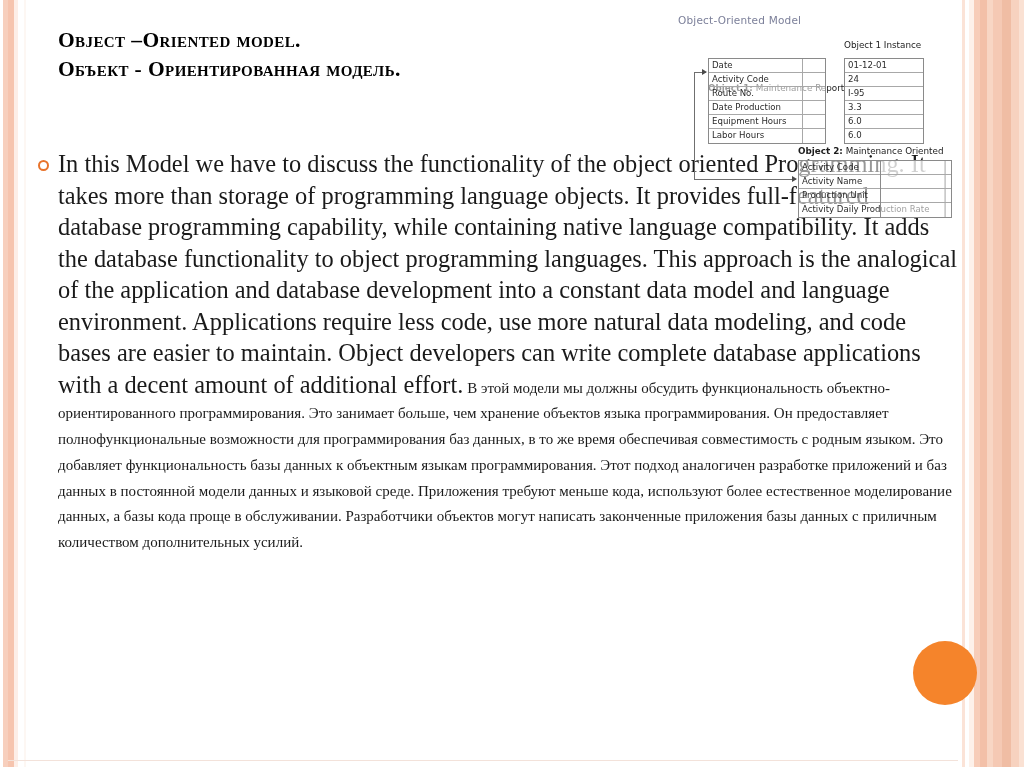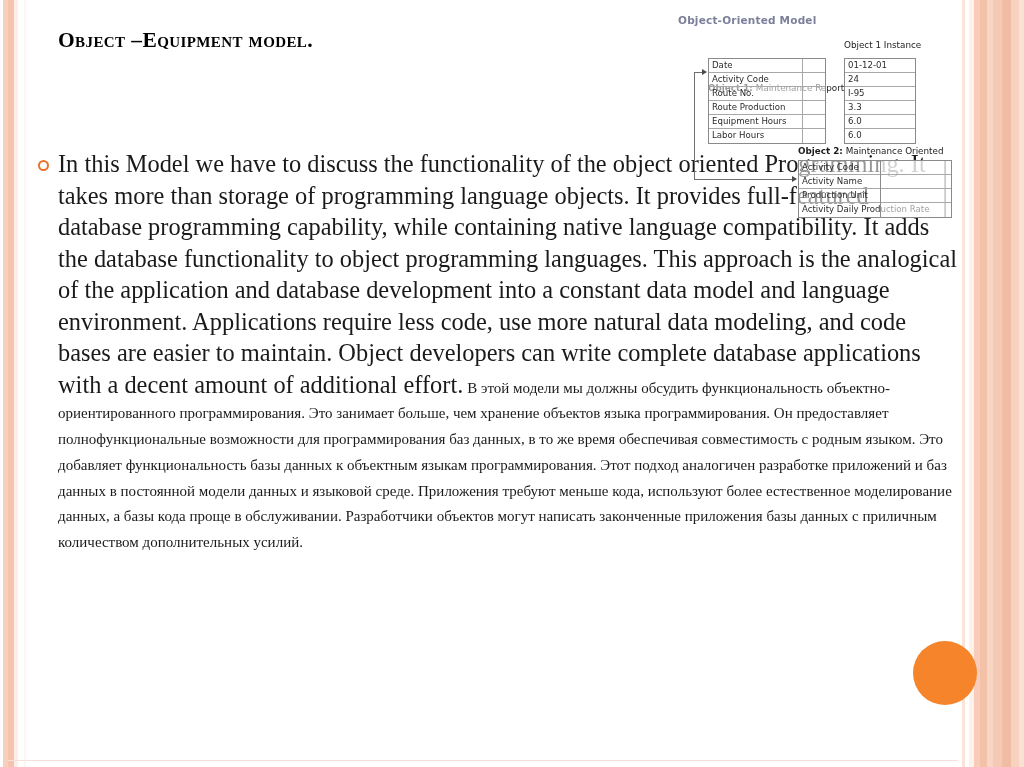--- a/index.html
+++ b/index.html
@@ -62,21 +62,21 @@
     width: 330px;
     height: 230px;
     font-family: "DejaVu Sans", "Liberation Sans", sans-serif;
     color: #2b2b2b;
   }
   #diagram-title {
     position: absolute;
     left: 30px;
     top: 4px;
     font-size: 10.5px;
-    font-weight: bold;
+    font-weight: normal;
     color: #7b7f99;
     letter-spacing: 0.2px;
   }
   .obj-heading {
     position: absolute;
     font-size: 8.8px;
     white-space: nowrap;
     color: #1c1c1c;
   }
   .obj-heading b { font-weight: bold; }
@@ -100,21 +100,21 @@
     padding: 0 3px;
     white-space: nowrap;
     overflow: hidden;
     box-sizing: border-box;
   }
   .ocell.attr { flex: 1 1 auto; border-right: 1px solid #a8a8a8; }
   .ocell.slot { flex: 0 0 22px; }
   .ocell.val  { flex: 1 1 auto; }
 
   #t1-attrs { left: 60px;  top: 48px;  width: 118px; }
-  #t1-vals  { left: 196px; top: 48px;  width: 72px;  }
+  #t1-vals  { left: 196px; top: 48px;  width: 80px;  }
   #t2-attrs { left: 150px; top: 150px; width: 148px; }
   #t2-vals  { left: 232px; top: 150px; width: 72px;  }
 
   
   .conn {
     position: absolute;
     background: #6f6f6f;
   }
   .arrowhead {
     position: absolute;
@@ -208,21 +208,22 @@
     <div class="stripe" style="left:14px;width:6px;background:#f7cdb9;"></div>
     <div class="stripe" style="left:20px;width:7px;background:#f3c0a8;"></div>
     <div class="stripe" style="left:27px;width:6px;background:#f8d6c4;"></div>
     <div class="stripe" style="left:33px;width:9px;background:#f5c9b4;"></div>
     <div class="stripe" style="left:42px;width:9px;background:#f0bda4;"></div>
     <div class="stripe" style="left:51px;width:8px;background:#f7d2bf;"></div>
     <div class="stripe" style="left:59px;width:5px;background:#fae1d3;"></div>
   </div>
 
   <div id="title-block">
-    <div class="title-line">Object –Equipment model.</div>
+    <div class="title-line">Object –Oriented model.</div>
+    <div class="title-line">Объект - Ориентированная модель.</div>
   </div>
 
   <div id="body-block">
     <div id="bullet-row">
       <div id="bullet-marker">
         <div class="ring"></div>
       </div>
       <div id="paragraph">
         <span id="text-en">In this Model we have to discuss the functionality of the object oriented Programming. It takes more than storage of programming language objects. It provides full-featured database programming capability, while containing native language compatibility. It adds the database functionality to object programming languages. This approach is the analogical of the application and database development into a constant data model and language environment. Applications require less code, use more natural data modeling, and code bases are easier to maintain. Object developers can write complete database applications with a decent amount of additional effort.</span>
         <span id="text-ru">В этой модели мы должны обсудить функциональность объектно-ориентированного программирования. Это занимает больше, чем хранение объектов языка программирования. Он предоставляет полнофункциональные возможности для программирования баз данных, в то же время обеспечивая совместимость с родным языком. Это добавляет функциональность базы данных к объектным языкам программирования. Этот подход аналогичен разработке приложений и баз данных в постоянной модели данных и языковой среде. Приложения требуют меньше кода, используют более естественное моделирование данных, а базы кода проще в обслуживании. Разработчики объектов могут написать законченные приложения базы данных с приличным количеством дополнительных усилий.</span>
@@ -246,21 +247,21 @@
       </div>
       <div class="orow">
         <div class="ocell attr">Activity Code</div>
         <div class="ocell slot"></div>
       </div>
       <div class="orow">
         <div class="ocell attr">Route No.</div>
         <div class="ocell slot"></div>
       </div>
       <div class="orow">
-        <div class="ocell attr">Route Production</div>
+        <div class="ocell attr">Date Production</div>
         <div class="ocell slot"></div>
       </div>
       <div class="orow">
         <div class="ocell attr">Equipment Hours</div>
         <div class="ocell slot"></div>
       </div>
       <div class="orow">
         <div class="ocell attr">Labor Hours</div>
         <div class="ocell slot"></div>
       </div>

